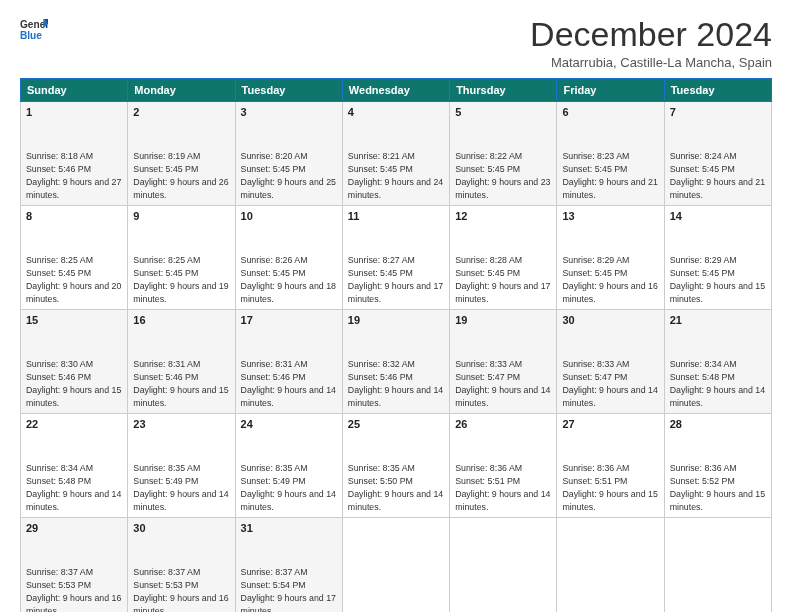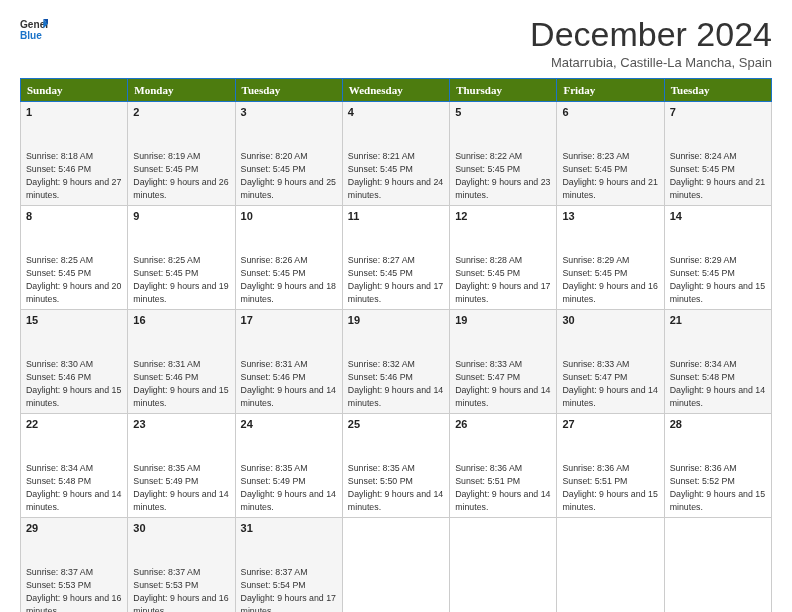--- a/index.html
+++ b/index.html
@@ -44,28 +44,27 @@
       font-size: 13px;
       color: #555;
       margin-top: 2px;
     }
     .calendar {
       width: 100%;
       border-collapse: collapse;
       font-size: 9.5px;
     }
     .calendar thead tr th {
-      background: #4d7c0f;
+      background: #0f766e;
       color: #fff;
       text-align: left;
       padding: 5px 6px;
       font-size: 11px;
       font-weight: bold;
       border: 1px solid #1a73c9;
-      font-family: Liberation Serif, serif;
     }
     .calendar tbody tr td {
       vertical-align: top;
       padding: 4px 5px;
       border: 1px solid #ccc;
       width: 14.28%;
       background: #fff;
       min-height: 70px;
     }
     .calendar tbody tr:nth-child(odd) td {

